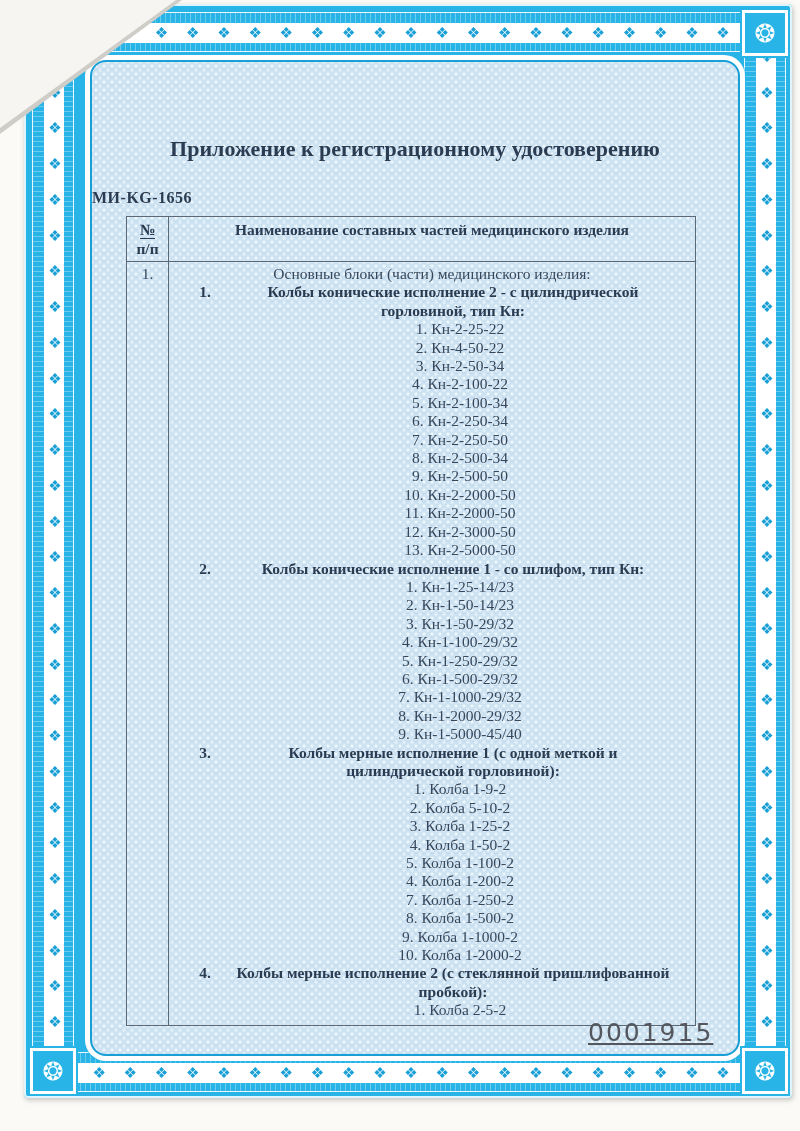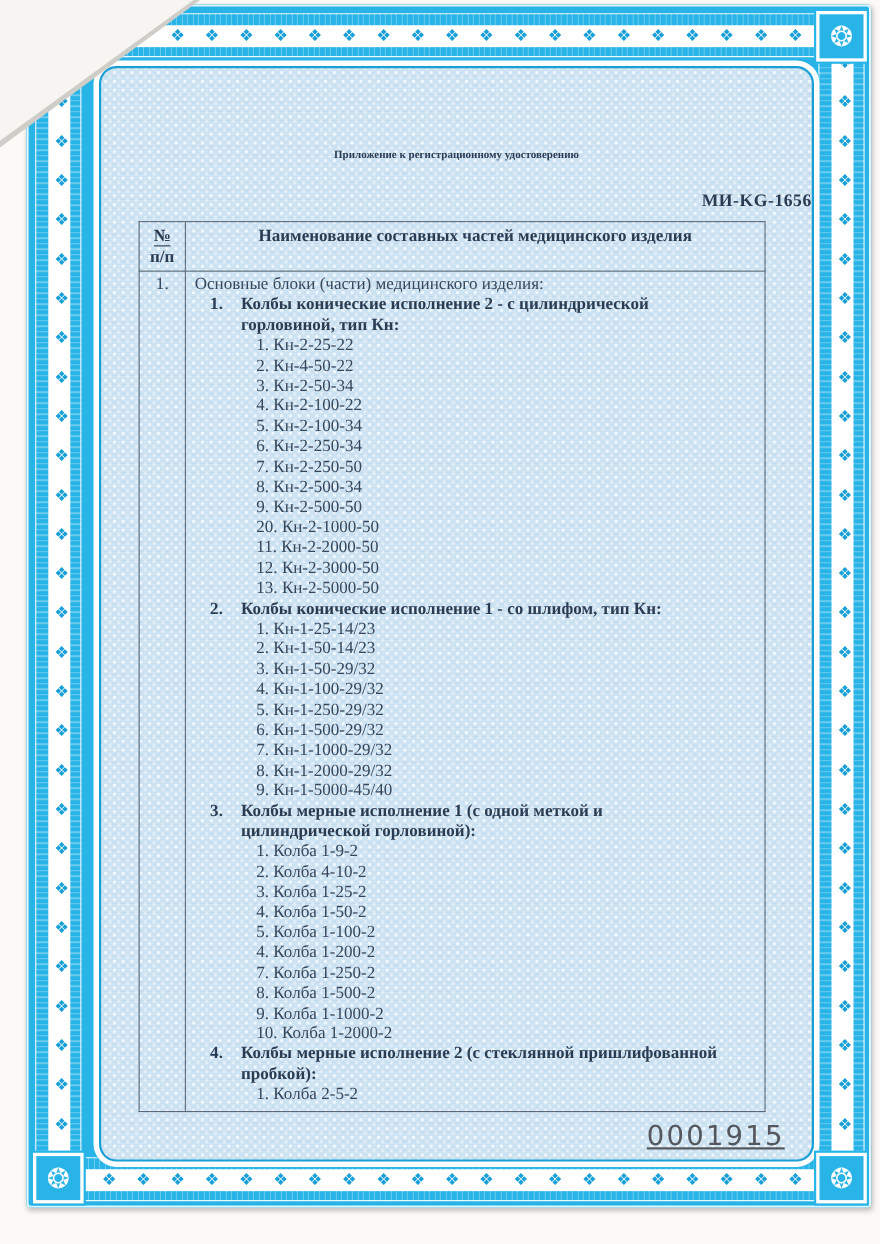--- a/index.html
+++ b/index.html
@@ -69,25 +69,25 @@
       radial-gradient(circle, rgba(255,255,255,.45) 1.4px, rgba(255,255,255,0) 2.0px),
       repeating-linear-gradient(0deg, rgba(168,205,233,.35) 0 1px, rgba(168,205,233,0) 1px 8px);
     background-size:8px 8px, 8px 8px, auto;
     background-position:0 0, 4px 4px, 0 0;
     border:2px solid var(--cyan-deep);
     border-radius:16px;
     box-shadow:0 0 0 5px #ffffff, 0 0 0 6px rgba(41,180,232,.55);
     color:var(--ink);
   }
   
-  .title-main{margin-top:74px;text-align:center;font-weight:bold;font-size:10px;color:var(--ink-bold);}
-  .title-number{margin-top:27px;text-align:right;font-weight:bold;font-size:16px;color:var(--ink-bold);letter-spacing:.5px;}
+  .title-main{margin-top:74px;text-align:center;font-weight:bold;font-size:22px;color:var(--ink-bold);}
+  .title-number{margin-top:27px;text-align:left;font-weight:bold;font-size:16px;color:var(--ink-bold);letter-spacing:.5px;}
   
   table{border-collapse:collapse;margin:9px 0 0 34px;width:570px;table-layout:fixed;}
-  th,td{border:1px solid var(--line);font-size:15.5px;vertical-align:top;}
+  th,td{border:1px solid var(--line);font-size:15.5px;vertical-align:top;text-align:center;}
   th{font-weight:bold;color:var(--ink-bold);text-align:center;padding:3px 2px;line-height:19px;}
   .col-num{width:42px;}
   .num-top{display:inline-block;border-bottom:1px solid var(--ink-bold);line-height:17px;}
   td.cell-num{text-align:center;padding-top:3px;font-size:15.5px;}
   td.cell-body{padding:3px 8px 5px 8px;line-height:18.4px;font-size:15.5px;}
   .sec-head{display:flex;font-weight:bold;color:var(--ink-bold);margin-left:14px;}
   .sec-num{flex:none;width:28px;}
   .sec-title{flex:1;font-family:Liberation Serif, serif;}
   .sec-items{margin-left:56px;}
   
@@ -154,21 +154,21 @@
                   <div class="sec-items">
                     <div>1. Кн-2-25-22</div>
                     <div>2. Кн-4-50-22</div>
                     <div>3. Кн-2-50-34</div>
                     <div>4. Кн-2-100-22</div>
                     <div>5. Кн-2-100-34</div>
                     <div>6. Кн-2-250-34</div>
                     <div>7. Кн-2-250-50</div>
                     <div>8. Кн-2-500-34</div>
                     <div>9. Кн-2-500-50</div>
-                    <div>20. Кн-2-1000-50</div>
+                    <div>10. Кн-2-2000-50</div>
                     <div>11. Кн-2-2000-50</div>
                     <div>12. Кн-2-3000-50</div>
                     <div>13. Кн-2-5000-50</div>
                   </div>
                 </div>
                 <div>
                   <div class="sec-head">
                     <span class="sec-num">2.</span>
                     <span class="sec-title">
                       <div>Колбы конические исполнение 1 - со шлифом, тип Кн:</div>
@@ -189,21 +189,21 @@
                 <div>
                   <div class="sec-head">
                     <span class="sec-num">3.</span>
                     <span class="sec-title">
                       <div>Колбы мерные исполнение 1 (с одной меткой и</div>
                       <div>цилиндрической горловиной):</div>
                     </span>
                   </div>
                   <div class="sec-items">
                     <div>1. Колба 1-9-2</div>
-                    <div>2. Колба 4-10-2</div>
+                    <div>2. Колба 5-10-2</div>
                     <div>3. Колба 1-25-2</div>
                     <div>4. Колба 1-50-2</div>
                     <div>5. Колба 1-100-2</div>
                     <div>4. Колба 1-200-2</div>
                     <div>7. Колба 1-250-2</div>
                     <div>8. Колба 1-500-2</div>
                     <div>9. Колба 1-1000-2</div>
                     <div>10. Колба 1-2000-2</div>
                   </div>
                 </div>

